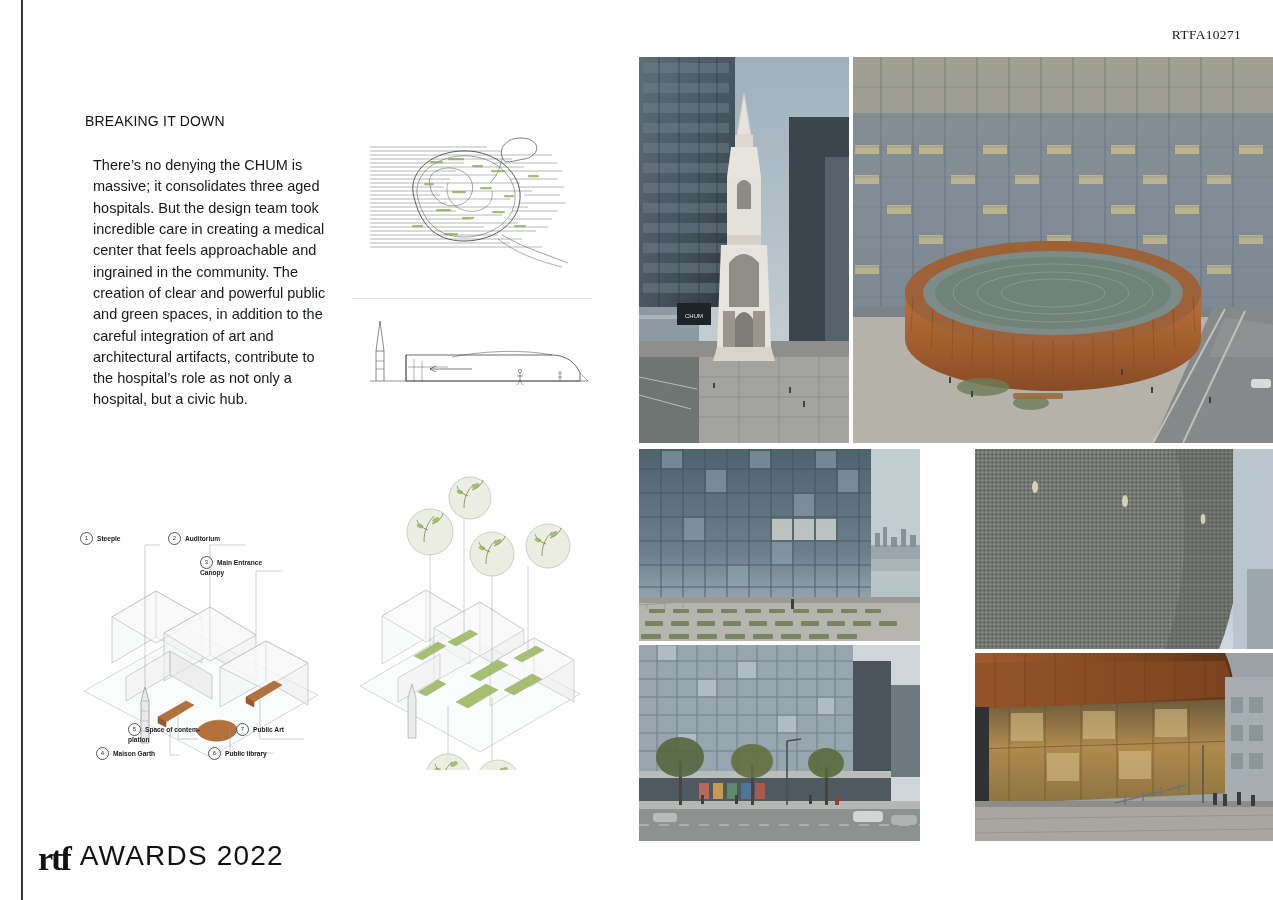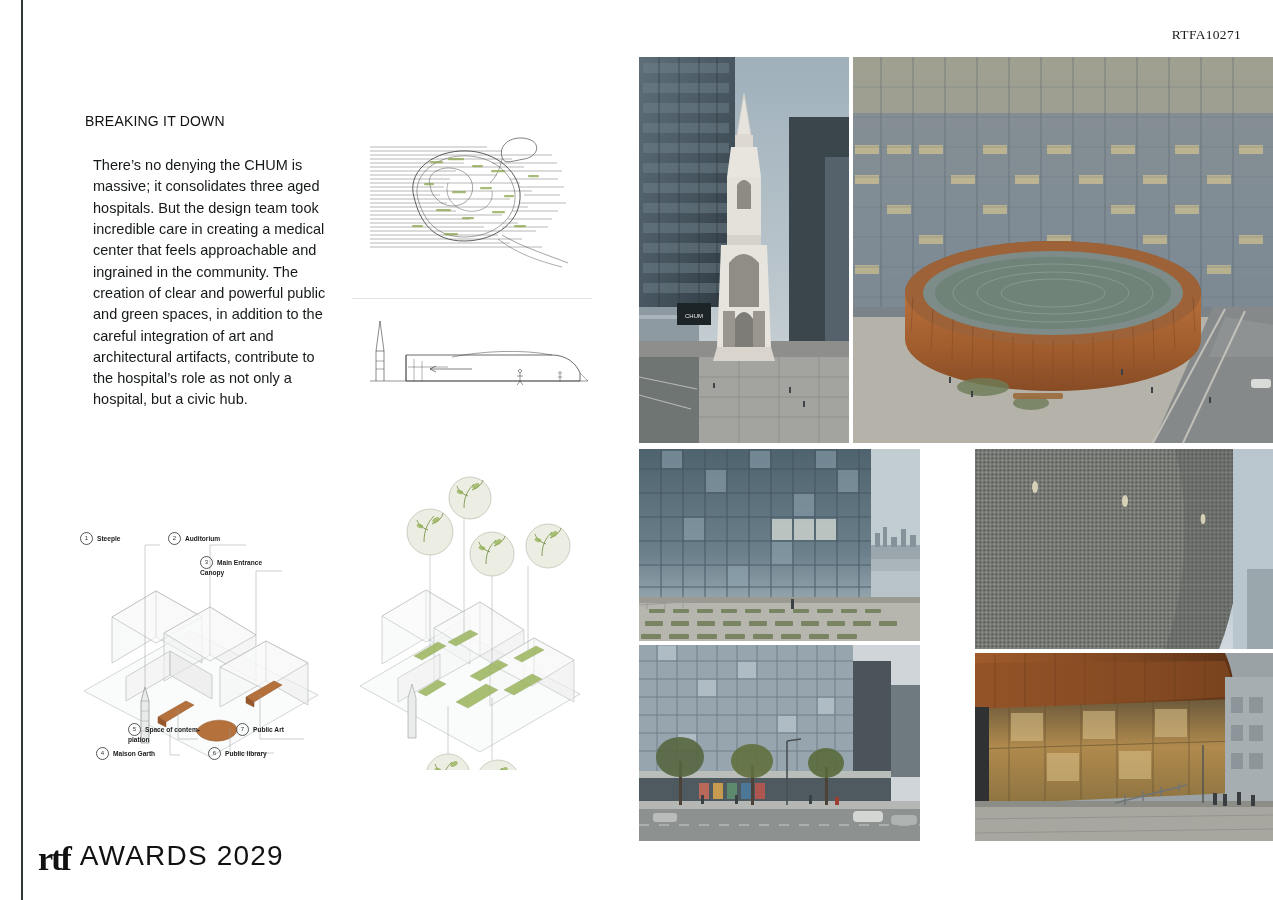--- a/index.html
+++ b/index.html
@@ -952,16 +952,16 @@
 
         <g stroke="#4e5255" stroke-width="1.4">
           <line x1="228" y1="92" x2="228" y2="150"></line>
         </g>
       </svg>
     </div>
   </div>
 
   <div class="footer">
     <div class="rtf-mark">rtf</div>
-    <div class="awards-text">AWARDS 2029</div>
+    <div class="awards-text">AWARDS 2022</div>
   </div>
 
 </div>
 
 </body></html>

